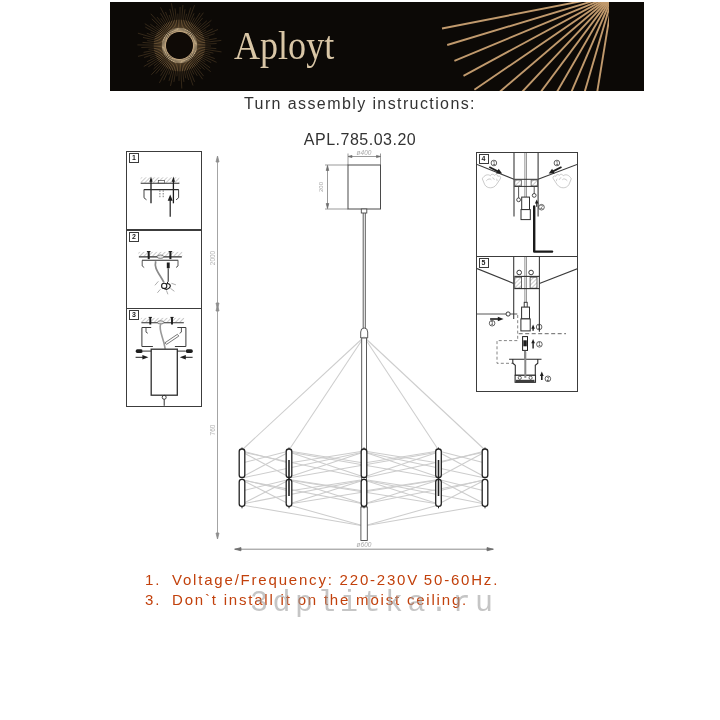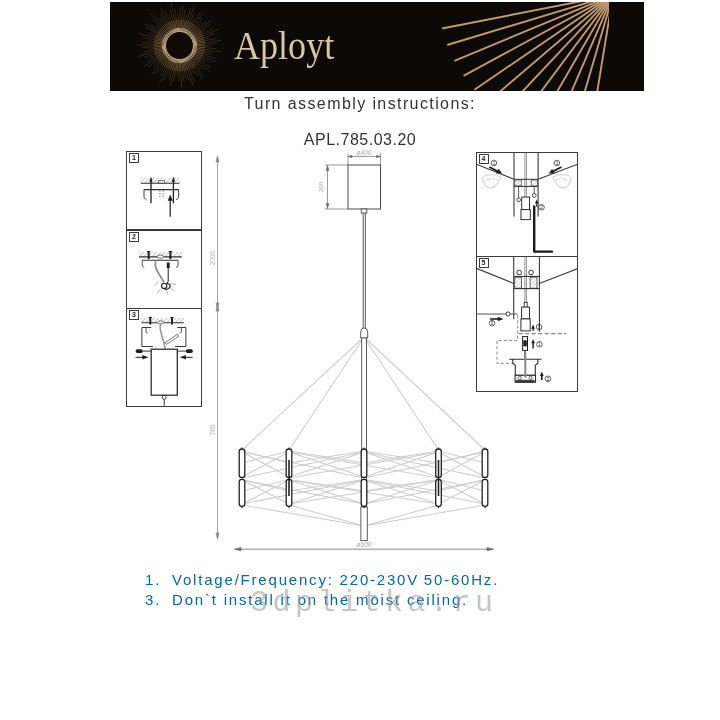--- a/index.html
+++ b/index.html
@@ -673,20 +673,20 @@
   </g>
 
   <g stroke="#6f6f6f" stroke-width="0.8" fill="#6f6f6f">
     <line x1="234.7" y1="549.2" x2="493.3" y2="549.2"></line>
     <path d="M234.7 549.2 L241 547.6 L241 550.8 Z"></path>
     <path d="M493.3 549.2 L487 547.6 L487 550.8 Z"></path>
   </g>
   <text x="364" y="547" font-size="6.5" fill="#a8a8a8" text-anchor="middle" font-style="italic">ø600</text>
 </svg>
 
-<div class="abs" style="left:145px;top:570px;width:480px;font-size:15px;letter-spacing:1.8px;line-height:19.7px;color:#0369a1;">
+<div class="abs" style="left:145px;top:570px;width:480px;font-size:15px;letter-spacing:1.8px;line-height:19.7px;color:#c2410c;">
   <div><span style="display:inline-block;width:27px;">1.</span>Voltage/Frequency: 220-230V 50-60Hz.</div>
   <div><span style="display:inline-block;width:27px;">3.</span>Don`t install it on the moist ceiling.</div>
 </div>
 
 <div class="abs" style="left:250px;top:586px;font-size:30px;letter-spacing:4.5px;color:rgba(158,158,158,0.6);font-family:Liberation Mono, monospace;">3dplitka.ru</div>
 
 </div>
 
 </body></html>

